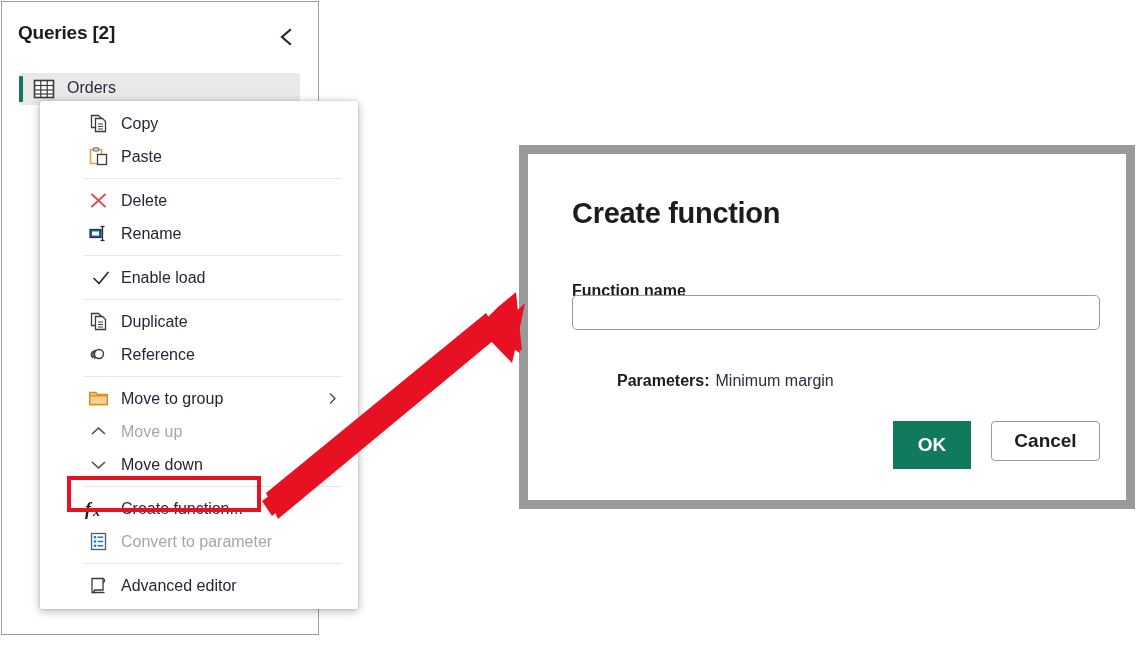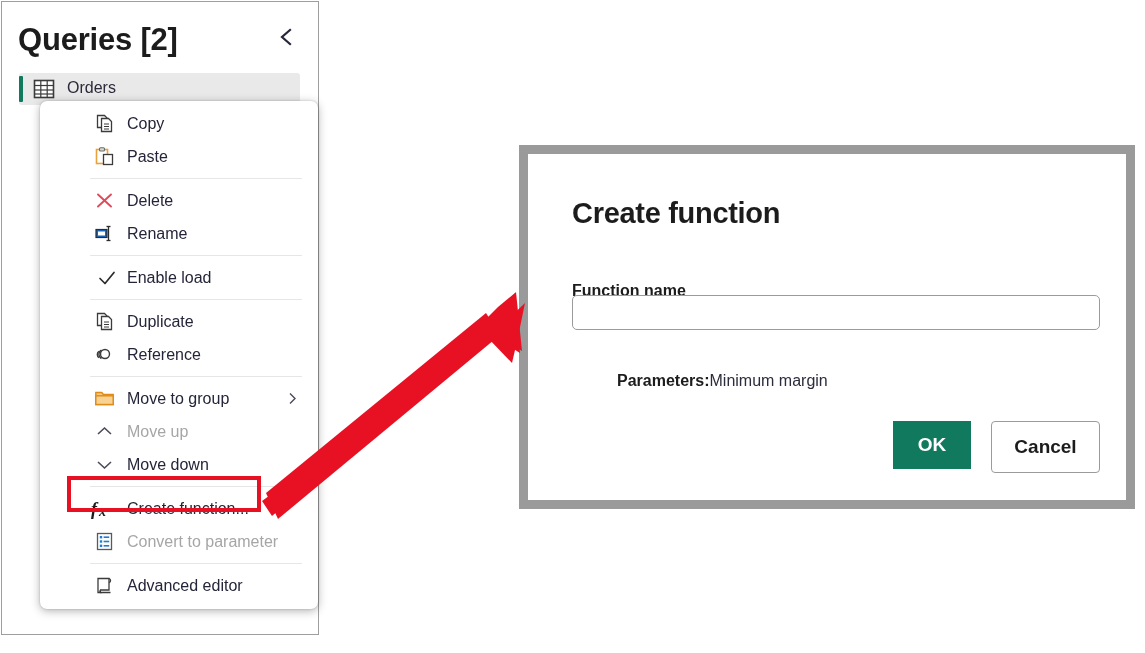--- a/index.html
+++ b/index.html
@@ -29,21 +29,21 @@
   #queries-header {
     position: absolute;
     left: 0; top: 0;
     width: 100%;
     height: 58px;
   }
   #queries-title {
     position: absolute;
     left: 16px;
     top: 20px;
-    font-size: 31px;
+    font-size: 19px;
     font-weight: bold;
     color: #1c1c1c;
     letter-spacing: -0.2px;
     white-space: nowrap;
   }
   #collapse-chevron {
     position: absolute;
     right: 20px;
     top: 24px;
     width: 22px;
@@ -86,25 +86,25 @@
     font-size: 16px;
     color: #2a2a3a;
     white-space: nowrap;
   }
 
   
   #context-menu {
     position: absolute;
     left: 38px;
     top: 99px;
-    width: 278px;
-    background: #ffffff;
-    border-radius: 7px;
+    width: 318px;
+    background: #ffffff;
+    border-radius: 2px;
     box-shadow: 0 2px 10px rgba(0,0,0,0.30), 0 0 2px rgba(0,0,0,0.22);
-    padding: 6px 0 7px 12px;
+    padding: 6px 0 7px 6px;
     box-sizing: border-box;
     z-index: 20;
   }
   .menu-item {
     position: relative;
     height: 33px;
     display: flex;
     align-items: center;
     padding: 0 10px 0 0;
     cursor: default;
@@ -227,21 +227,21 @@
   }
   #parameters-line {
     position: absolute;
     left: 44px;
     top: 218px;
     font-size: 16px;
     color: #1c1c1c;
     white-space: nowrap;
   }
   #parameters-label { font-weight: bold; margin-left: 45px; }
-  #parameters-value { font-weight: normal; color: #2c2c3c; }
+  #parameters-value { font-weight: normal; margin-left: 6px; color: #2c2c3c; }
 
   #ok-button {
     position: absolute;
     left: 365px;
     top: 267px;
     width: 78px;
     height: 48px;
     background: #11795d;
     color: #ffffff;
     border: none;
@@ -249,21 +249,21 @@
     font-family: "Liberation Sans", sans-serif;
     font-size: 19px;
     font-weight: bold;
     cursor: pointer;
   }
   #cancel-button {
     position: absolute;
     left: 463px;
     top: 267px;
     width: 109px;
-    height: 52px;
+    height: 40px;
     background: #ffffff;
     color: #1c1c1c;
     border: 1px solid #9b9b9b;
     border-radius: 4px;
     font-family: "Liberation Sans", sans-serif;
     font-size: 19px;
     font-weight: bold;
     cursor: pointer;
   }
 </style>

